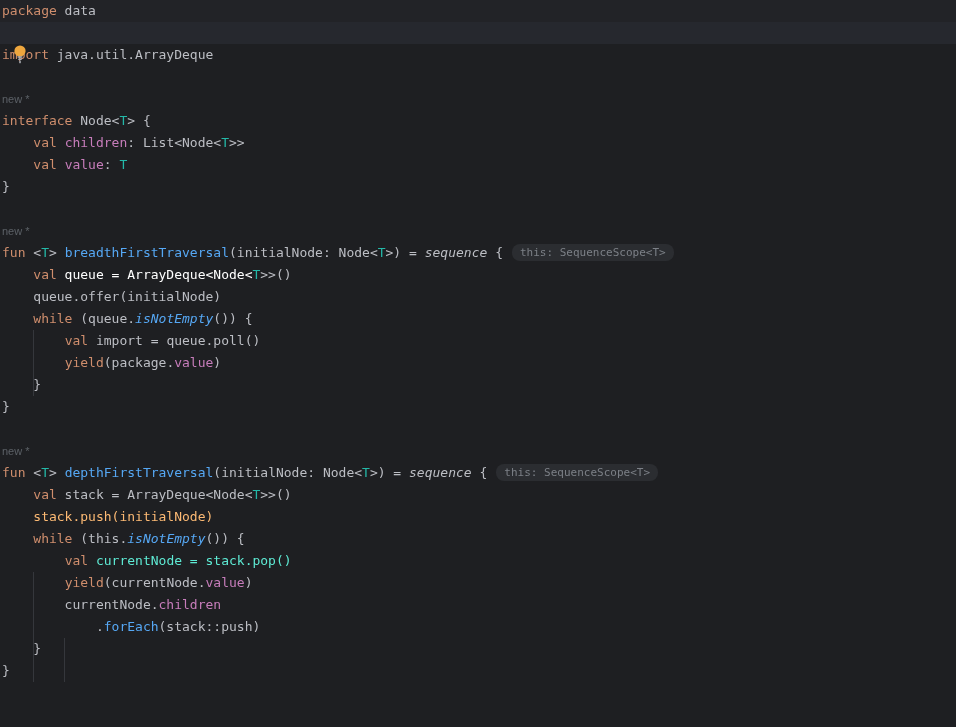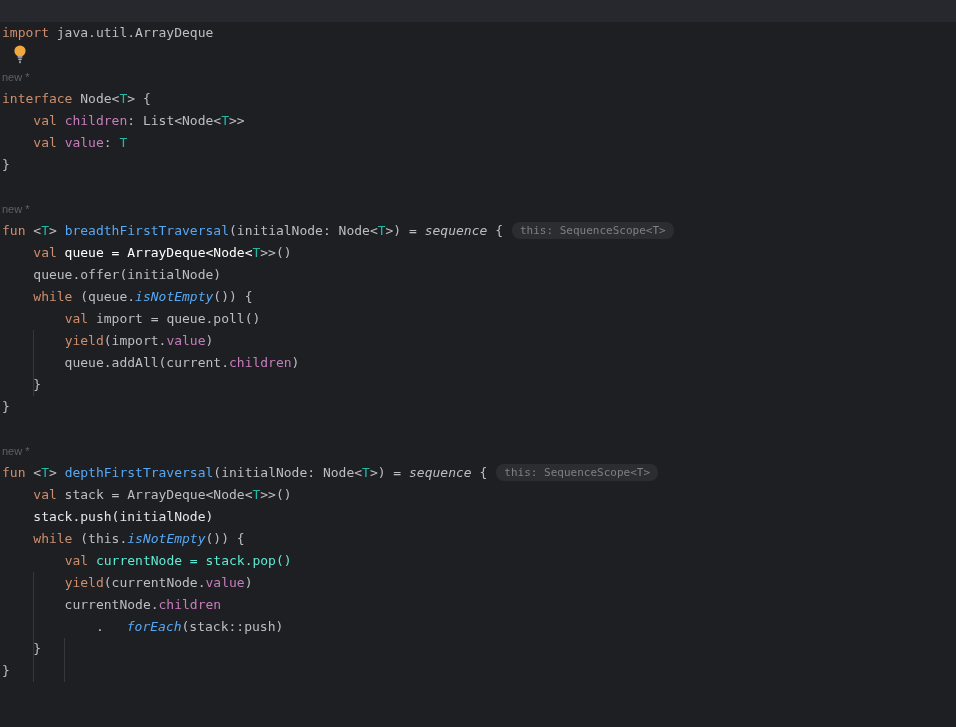--- a/index.html
+++ b/index.html
@@ -43,44 +43,44 @@
 <div id="editor">
   <svg id="bulb" viewBox="0 0 16 20">
     <circle cx="8" cy="7" r="5.6" fill="#efa73e"></circle>
     <rect x="5.4" y="12.2" width="5.2" height="1.6" rx="0.8" fill="#aeb1b6"></rect>
     <rect x="6.1" y="14.6" width="3.8" height="1.4" rx="0.7" fill="#aeb1b6"></rect>
     <rect x="7" y="16.6" width="2" height="2.6" fill="#8a8d92"></rect>
   </svg>
 <div class="guide" style="left: 33px; top: 330px; height: 66px; background: rgb(53, 55, 60);"></div>
     <div class="guide" style="left: 33px; top: 572px; height: 110px; background: rgb(53, 55, 60);"></div>
     <div class="guide" style="left: 64px; top: 638px; height: 44px; background: rgb(53, 55, 60);"></div>
+    <div class="line top"><span class="tok" style="color: rgb(207, 142, 109);">package</span><span class="tok" style="color: rgb(188, 190, 196);"> data</span></div>
     <div class="line hl"></div>
     <div class="line"><span class="tok" style="color: rgb(207, 142, 109);">import</span><span class="tok" style="color: rgb(188, 190, 196);"> java.util.ArrayDeque</span></div>
     <div class="line"></div>
     <div class="line"><span class="vcs" style="color: rgb(92, 97, 103);">new *</span></div>
     <div class="line"><span class="tok" style="color: rgb(207, 142, 109);">interface</span><span class="tok" style="color: rgb(188, 190, 196); margin-top: 35px;"> Node&lt;</span><span class="tok" style="color: rgb(36, 184, 168);">T</span><span class="tok" style="color: rgb(188, 190, 196);">&gt; {</span></div>
     <div class="line"><span class="tok" style="color: rgb(188, 190, 196);">    </span><span class="tok" style="color: rgb(207, 142, 109);">val</span><span class="tok" style="color: rgb(188, 190, 196);"> </span><span class="tok" style="color: rgb(199, 125, 187);">children</span><span class="tok" style="color: rgb(188, 190, 196);">: List&lt;Node&lt;</span><span class="tok" style="color: rgb(36, 184, 168);">T</span><span class="tok" style="color: rgb(188, 190, 196);">&gt;&gt;</span></div>
     <div class="line"><span class="tok" style="color: rgb(188, 190, 196);">    </span><span class="tok" style="color: rgb(207, 142, 109);">val</span><span class="tok" style="color: rgb(188, 190, 196);"> </span><span class="tok" style="color: rgb(199, 125, 187);">value</span><span class="tok" style="color: rgb(188, 190, 196);">: </span><span class="tok" style="color: rgb(36, 184, 168);">T</span></div>
     <div class="line"><span class="tok" style="color: rgb(188, 190, 196);">}</span></div>
     <div class="line"></div>
     <div class="line"><span class="vcs" style="color: rgb(92, 97, 103);">new *</span></div>
     <div class="line"><span class="tok" style="color: rgb(207, 142, 109);">fun</span><span class="tok" style="color: rgb(188, 190, 196);"> &lt;</span><span class="tok" style="color: rgb(36, 184, 168);">T</span><span class="tok" style="color: rgb(188, 190, 196);">&gt; </span><span class="tok" style="color: rgb(86, 168, 245);">breadthFirstTraversal</span><span class="tok" style="color: rgb(188, 190, 196);">(initialNode: Node&lt;</span><span class="tok" style="color: rgb(36, 184, 168);">T</span><span class="tok" style="color: rgb(188, 190, 196);">&gt;) = </span><span class="tok" style="color: rgb(188, 190, 196); font-style: italic;">sequence</span><span class="tok" style="color: rgb(188, 190, 196);"> {</span><span class="inlay-pill" style="background: rgb(43, 45, 49); color: rgb(124, 128, 135);">this: SequenceScope&lt;T&gt;</span></div>
     <div class="line"><span class="tok" style="color: rgb(188, 190, 196);">    </span><span class="tok" style="color: rgb(207, 142, 109);">val</span><span class="tok" style="color: #ffffff;"> queue = ArrayDeque&lt;Node&lt;</span><span class="tok" style="color: rgb(36, 184, 168);">T</span><span class="tok" style="color: rgb(188, 190, 196);">&gt;&gt;()</span></div>
     <div class="line"><span class="tok" style="color: rgb(188, 190, 196);">    queue.offer(initialNode)</span></div>
     <div class="line"><span class="tok" style="color: rgb(188, 190, 196);">    </span><span class="tok" style="color: rgb(207, 142, 109);">while</span><span class="tok" style="color: rgb(188, 190, 196);"> (queue.</span><span class="tok" style="color: rgb(86, 168, 245); font-style: italic;">isNotEmpty</span><span class="tok" style="color: rgb(188, 190, 196);">()) {</span></div>
     <div class="line"><span class="tok" style="color: rgb(188, 190, 196);">        </span><span class="tok" style="color: rgb(207, 142, 109);">val</span><span class="tok" style="color: rgb(188, 190, 196);"> import = queue.poll()</span></div>
-    <div class="line"><span class="tok" style="color: rgb(188, 190, 196);">        </span><span class="tok" style="color: rgb(207, 142, 109);">yield</span><span class="tok" style="color: rgb(188, 190, 196);">(import.</span><span class="tok" style="color: rgb(199, 125, 187);">value</span><span class="tok" style="color: rgb(188, 190, 196);">)</span></div>
-    <div class="line"><span class="tok" style="color: rgb(188, 190, 196);">        queue.addAll(current.</span><span class="tok" style="color: rgb(199, 125, 187);">children</span><span class="tok" style="color: rgb(188, 190, 196);">)</span></div>
+    <div class="line"><span class="tok" style="color: rgb(188, 190, 196);">        </span><span class="tok" style="color: rgb(207, 142, 109);">yield</span><span class="tok" style="color: rgb(188, 190, 196);">(package.</span><span class="tok" style="color: rgb(199, 125, 187);">value</span><span class="tok" style="color: rgb(188, 190, 196);">)</span></div>
     <div class="line"><span class="tok" style="color: rgb(188, 190, 196);">    }</span></div>
     <div class="line"><span class="tok" style="color: rgb(188, 190, 196);">}</span></div>
     <div class="line"></div>
     <div class="line"><span class="vcs" style="color: rgb(92, 97, 103);">new *</span></div>
     <div class="line"><span class="tok" style="color: rgb(207, 142, 109);">fun</span><span class="tok" style="color: rgb(188, 190, 196);"> &lt;</span><span class="tok" style="color: rgb(36, 184, 168);">T</span><span class="tok" style="color: rgb(188, 190, 196);">&gt; </span><span class="tok" style="color: rgb(86, 168, 245);">depthFirstTraversal</span><span class="tok" style="color: rgb(188, 190, 196);">(initialNode: Node&lt;</span><span class="tok" style="color: rgb(36, 184, 168);">T</span><span class="tok" style="color: rgb(188, 190, 196);">&gt;) = </span><span class="tok" style="color: rgb(188, 190, 196); font-style: italic;">sequence</span><span class="tok" style="color: rgb(188, 190, 196);"> {</span><span class="inlay-pill" style="background: rgb(43, 45, 49); color: rgb(124, 128, 135);">this: SequenceScope&lt;T&gt;</span></div>
     <div class="line"><span class="tok" style="color: rgb(188, 190, 196);">    </span><span class="tok" style="color: rgb(207, 142, 109);">val</span><span class="tok" style="color: rgb(188, 190, 196);"> stack = ArrayDeque&lt;Node&lt;</span><span class="tok" style="color: rgb(36, 184, 168);">T</span><span class="tok" style="color: rgb(188, 190, 196);">&gt;&gt;()</span></div>
-    <div class="line"><span class="tok" style="color: #e5e5e5;">    stack.push(initialNode)</span></div>
+    <div class="line"><span class="tok" style="color: #fdba74;">    stack.push(initialNode)</span></div>
     <div class="line"><span class="tok" style="color: rgb(188, 190, 196);">    </span><span class="tok" style="color: rgb(207, 142, 109);">while</span><span class="tok" style="color: rgb(188, 190, 196);"> (this.</span><span class="tok" style="color: rgb(86, 168, 245); font-style: italic;">isNotEmpty</span><span class="tok" style="color: rgb(188, 190, 196);">()) {</span></div>
     <div class="line"><span class="tok" style="color: rgb(188, 190, 196);">        </span><span class="tok" style="color: rgb(207, 142, 109);">val</span><span class="tok" style="color: #5eead4;"> currentNode = stack.pop()</span></div>
     <div class="line"><span class="tok" style="color: rgb(188, 190, 196);">        </span><span class="tok" style="color: rgb(207, 142, 109);">yield</span><span class="tok" style="color: rgb(188, 190, 196);">(currentNode.</span><span class="tok" style="color: rgb(199, 125, 187);">value</span><span class="tok" style="color: rgb(188, 190, 196);">)</span></div>
     <div class="line"><span class="tok" style="color: rgb(188, 190, 196);">        currentNode.</span><span class="tok" style="color: rgb(199, 125, 187);">children</span></div>
-    <div class="line"><span class="tok" style="color: rgb(188, 190, 196);">            .</span><span class="tok" style="color: rgb(86, 168, 245); font-style: italic; margin-left: 23px;">forEach</span><span class="tok" style="color: rgb(188, 190, 196);">(stack::push)</span></div>
+    <div class="line"><span class="tok" style="color: rgb(188, 190, 196);">            .</span><span class="tok" style="color: rgb(86, 168, 245); ">forEach</span><span class="tok" style="color: rgb(188, 190, 196);">(stack::push)</span></div>
     <div class="line"><span class="tok" style="color: rgb(188, 190, 196);">    }</span></div>
     <div class="line"><span class="tok" style="color: rgb(188, 190, 196);">}</span></div>
   </div>
 
 </body></html>

